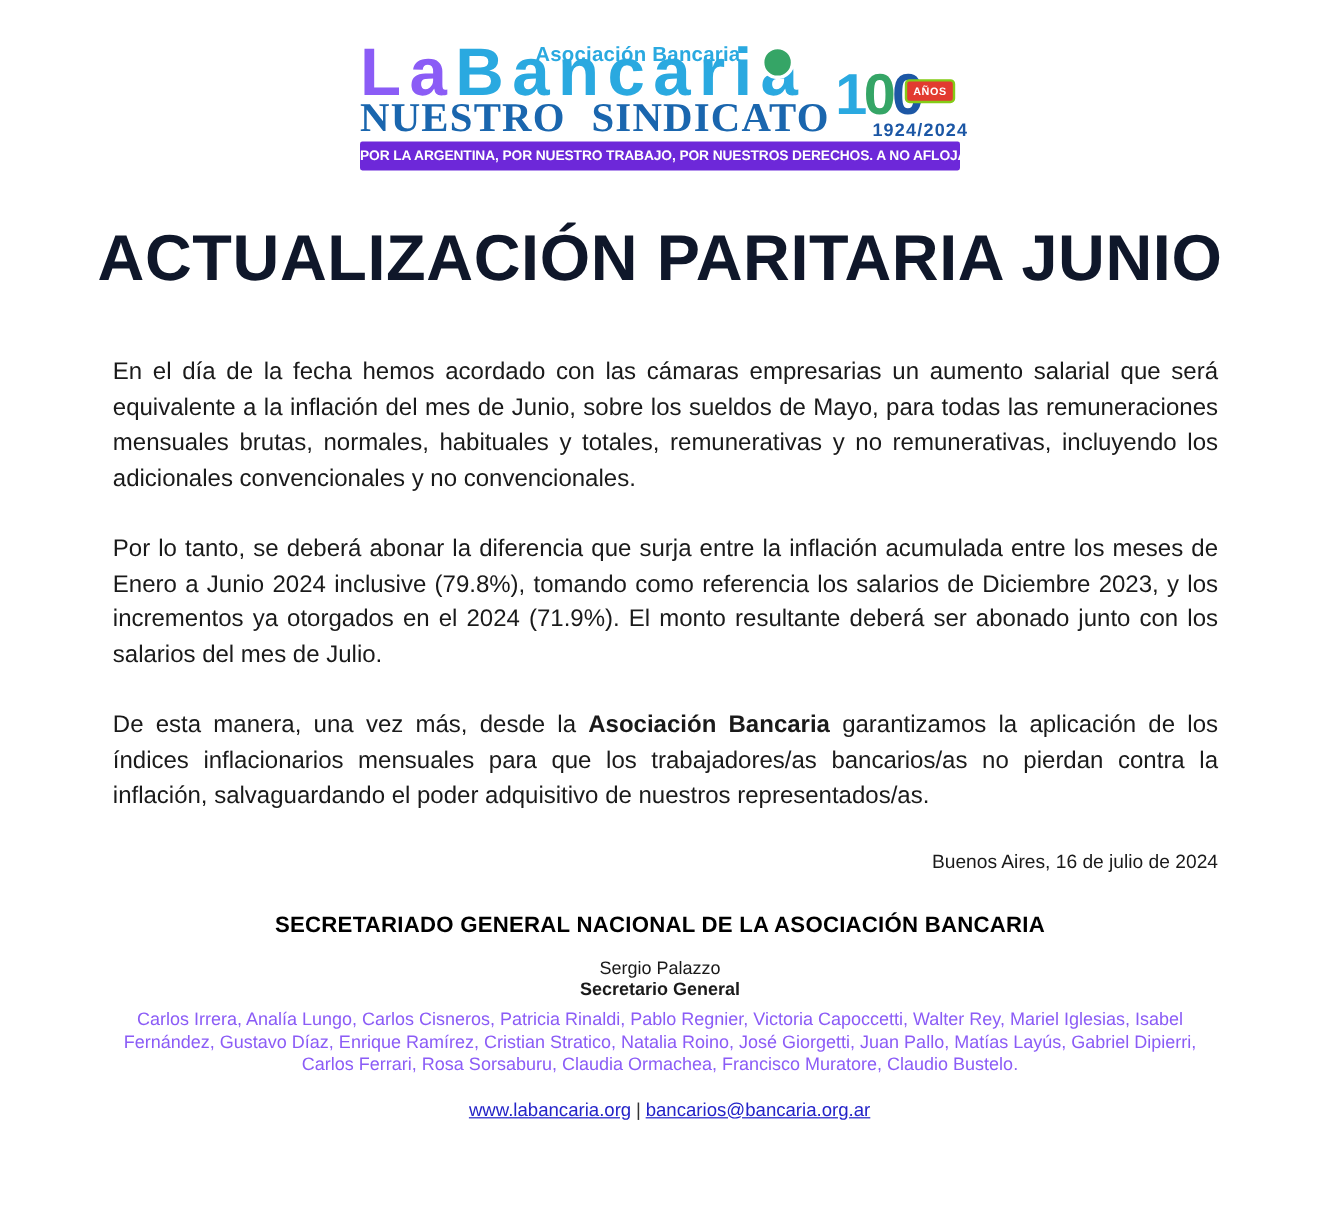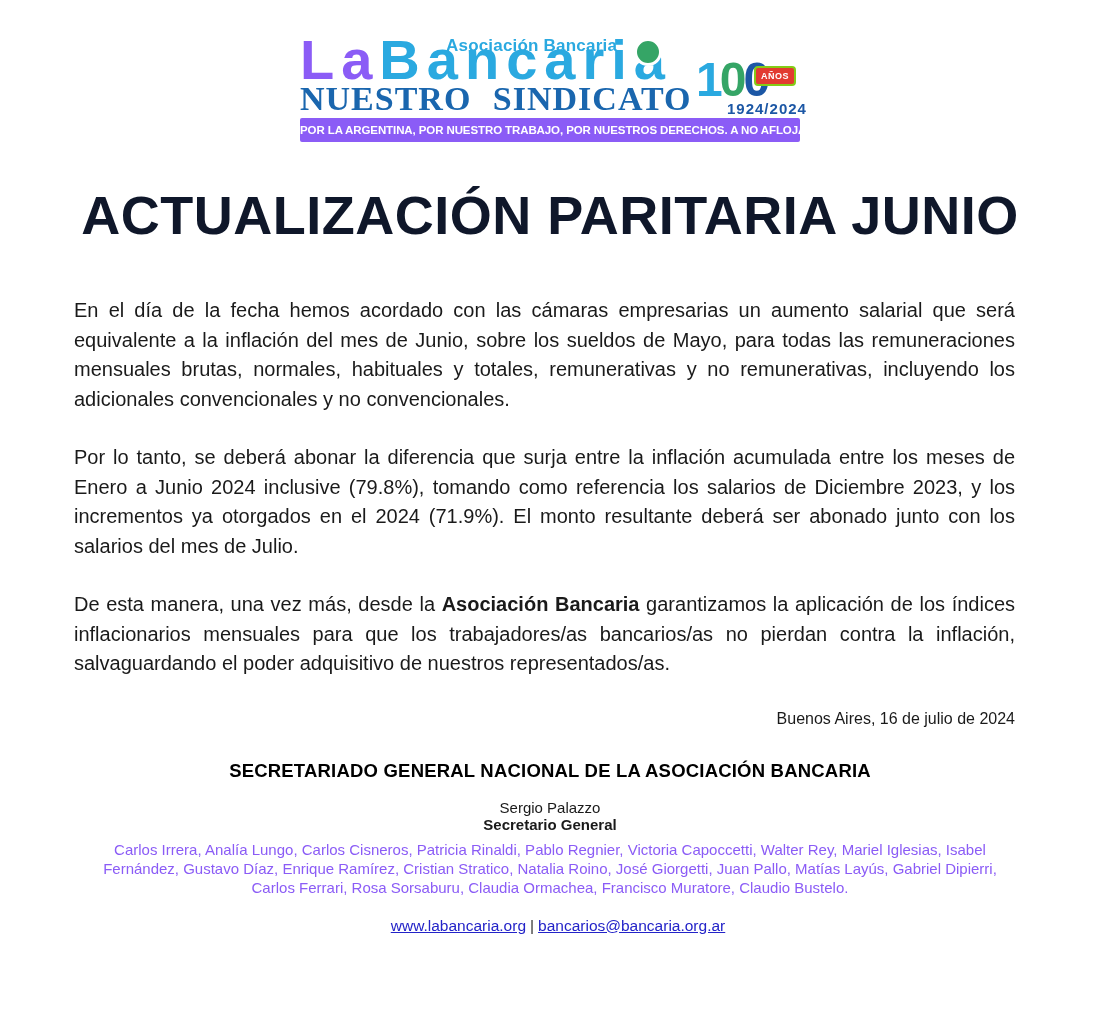--- a/index.html
+++ b/index.html
@@ -55,37 +55,37 @@
     font-size:34px; font-weight:bold; line-height:1;
     color:#1a66ae; letter-spacing:1px; word-spacing:12px; white-space:nowrap;
     text-shadow:
       -2px -2px 0 #fff, 2px -2px 0 #fff, -2px 2px 0 #fff, 2px 2px 0 #fff,
       -2px 0 0 #fff, 2px 0 0 #fff, 0 -2px 0 #fff, 0 2px 0 #fff;
     font-family: Liberation Serif, serif;
   }
   .logo-banner {
     position:absolute; left:0; top:88px;
     width:500px; height:24px;
-    background:#8b5cf6; border-radius:2px;
+    background:#6d28d9; border-radius:2px;
     color:#ffffff; font-size:11.5px; font-weight:bold;
     text-align:center; line-height:24px; letter-spacing:-0.1px;
     white-space:nowrap;
   }
 
   
   h1.page-title {
     margin-top:42px;
     text-align:center;
     font-size:54px; font-weight:bold; letter-spacing:0.5px;
     color:#0f172a;
     white-space:nowrap;
   }
 
   
-  .letter { margin:0 85px 0 74px; }
+  .letter { margin:0 85px 0 94px; }
   .letter p.body-par {
     font-size:20px; line-height:29.5px;
     text-align:justify;
     color:#1a1a1a;
   }
   .letter p.p1 { margin-top:50px; }
   .letter p.p2 { margin-top:29px; }
   .letter p.p3 { margin-top:29px; }
   .letter .dateline {
     margin-top:31px;

